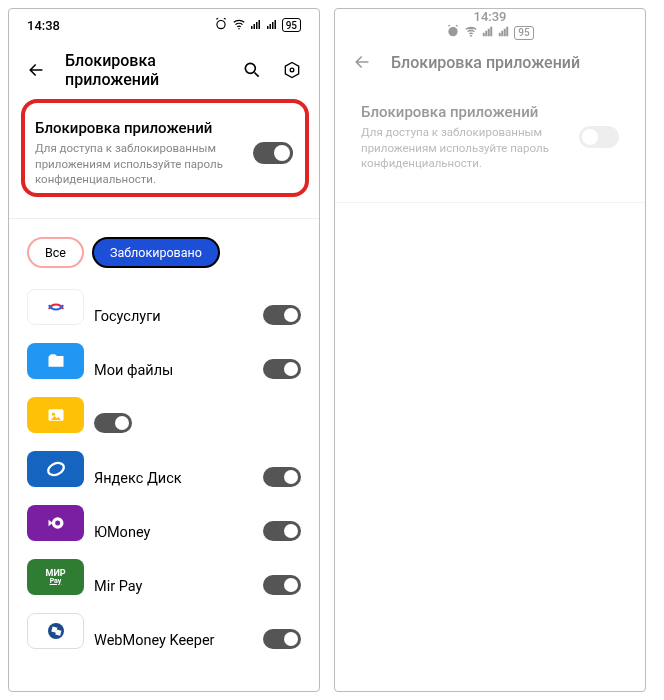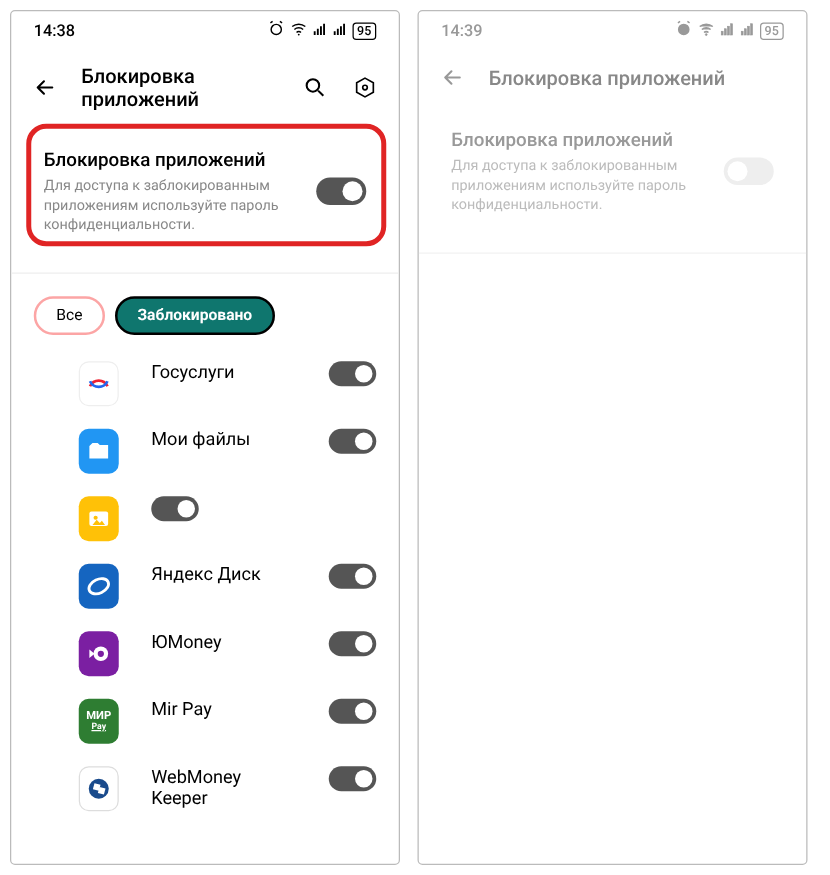--- a/index.html
+++ b/index.html
@@ -30,21 +30,21 @@
     align-items: center;
     justify-content: space-between;
     padding: 0 18px;
     font-size: 13px;
     font-weight: 500;
   }
   .status-right { display: flex; align-items: center; gap: 4px; }
   .phone.disabled .status-right svg path,
   .phone.disabled .status-right svg rect,
   .phone.disabled .status-right svg circle { fill: #999; stroke: #999; }
-  .phone.disabled .status { color: #999; }
+  .phone.disabled .status { color: #999; flex-direction: column; }
   
   .header {
     display: flex;
     align-items: center;
     padding: 10px 16px 14px 16px;
     gap: 18px;
   }
   .header-title { font-size: 16px; font-weight: 500; flex: 1; }
   .icon-btn { width: 22px; height: 22px; display:flex; align-items:center; justify-content:center; }
   .phone.disabled .header-title { color: #888; }
@@ -82,30 +82,29 @@
   .phone.disabled .toggle { background:#eee; }
   
   .divider { height:1px; background:#eee; margin: 14px 0 10px 0; }
   .phone.disabled .divider { background:#f2f2f2; }
   
   .chips { display:flex; gap:8px; padding: 8px 18px 12px 18px; }
   .chip {
     padding: 6px 16px; border-radius: 18px; font-size: 12.5px;
     border:2px solid #fca5a5; background:#fff;
   }
-  .chip.active { background:#0f766e; color:#fff; border-color:#000;font-weight:bold; }
+  .chip.active { background:#1d4ed8; color:#fff; border-color:#000; }
   
   .app-list { padding: 0 18px; }
   .app-row {
-    display:flex; align-items:flex-start; gap:26px;
+    display:flex; align-items:flex-end; gap:10px;
     padding: 9px 0;
-    margin-left: 36px;
   }
   .app-icon {
-    width:32px; height:36px; border-radius:8px;
+    width:57px; height:36px; border-radius:8px;
     display:flex; align-items:center; justify-content:center;
     flex-shrink:0; font-size:10px; font-weight:bold; color:#fff;
   }
   .app-name { flex:1; font-size:14.5px; }
   .app-row .toggle { width:38px; height:20px; }
   .app-row .toggle::after { width:14px; height:14px; top:3px; }
   .batt { font-size:10px; border:1px solid currentColor; border-radius:3px; padding:0 3px; display:inline-flex; align-items:center; height:14px; }
 </style>
 </head>
 <body>

